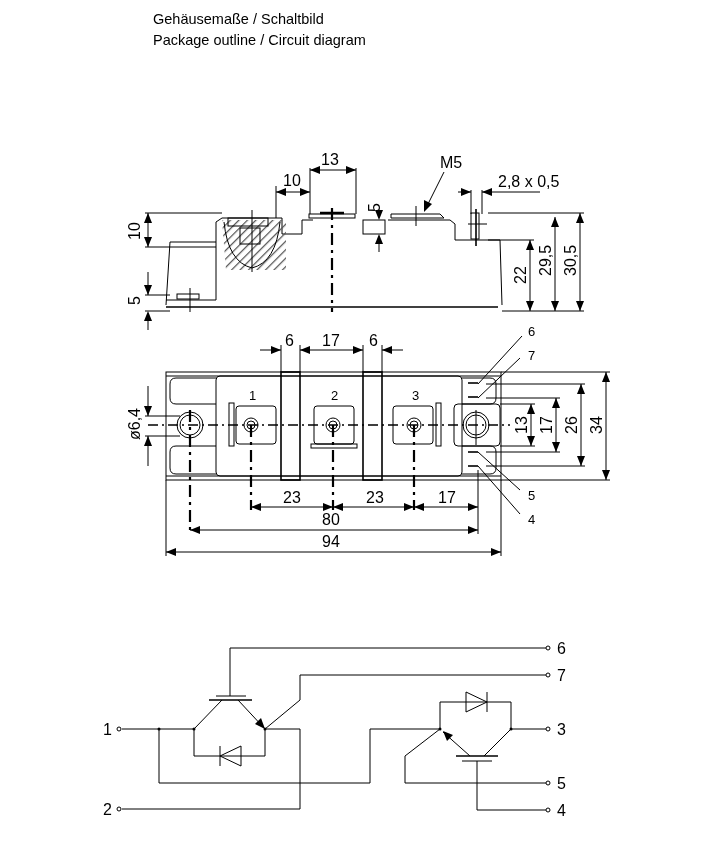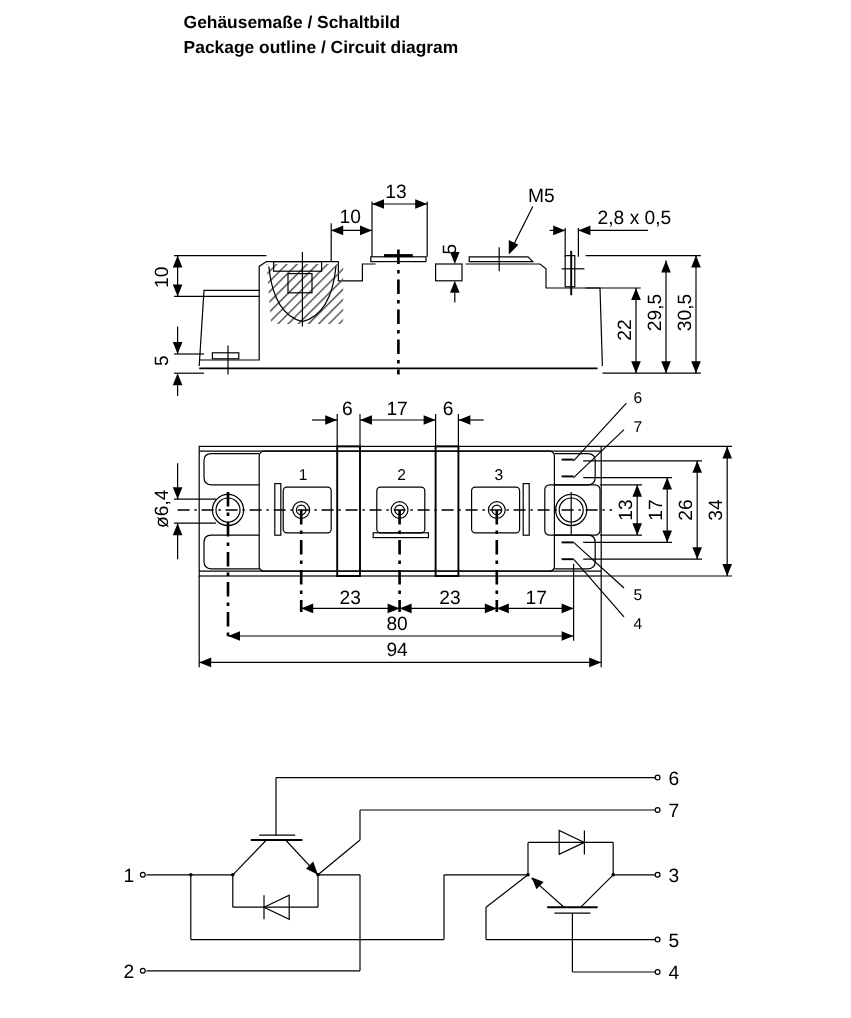--- a/index.html
+++ b/index.html
@@ -1,17 +1,17 @@
 <!DOCTYPE html>
 <html><head>
 <meta charset="utf-8">
 <style>
   html, body { margin:0; padding:0; background:#ffffff; }
   body { width:709px; height:848px; position:relative; overflow:hidden; font-family:"Liberation Sans", sans-serif; }
-  .title { position:absolute; left:153px; font-weight:bold; font-size:14.5px; color:#000; }
+  .title { position:absolute; left:153px; font-weight:normal; font-size:14.5px; color:#000; }
   #t1 { top:11px; }
   #t2 { top:32px; }
   svg { position:absolute; left:0; top:0; }
   .ln { stroke:#000; stroke-width:1; fill:none; }
   .thk { stroke:#000; stroke-width:1.6; fill:none; }
   .cl { stroke:#000; stroke-width:1.4; fill:none; stroke-dasharray:10 4 2 4; }
   .clb { stroke:#000; stroke-width:2.2; fill:none; stroke-dasharray:12 5 3 5; }
   .dim { font-family:"Liberation Sans", sans-serif; font-size:16px; fill:#000; }
   .pin { font-family:"Liberation Sans", sans-serif; font-size:13px; fill:#000; }
   .cpin { font-family:"Liberation Sans", sans-serif; font-size:16px; fill:#000; }

